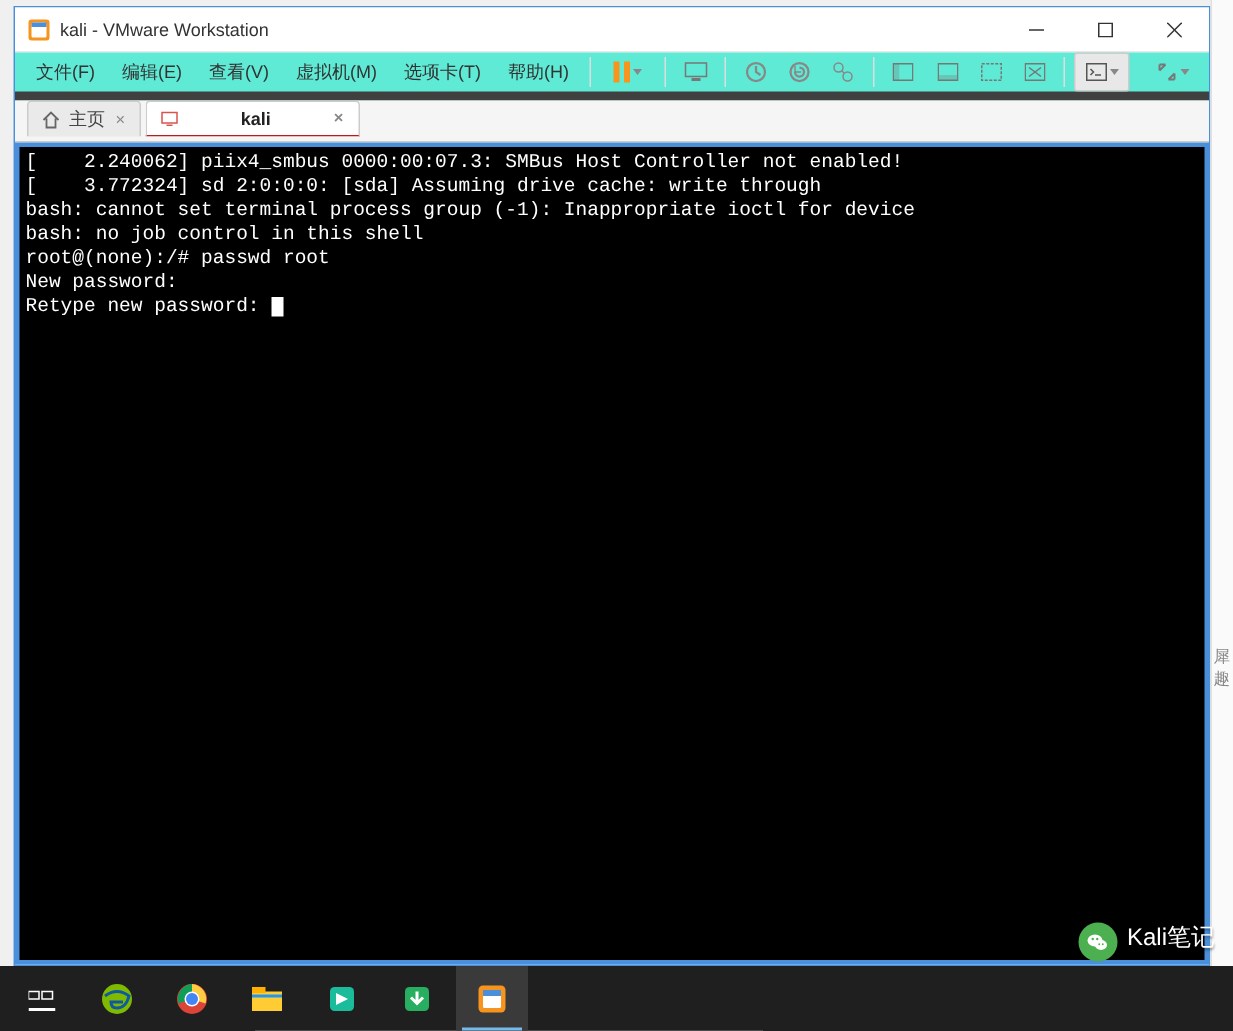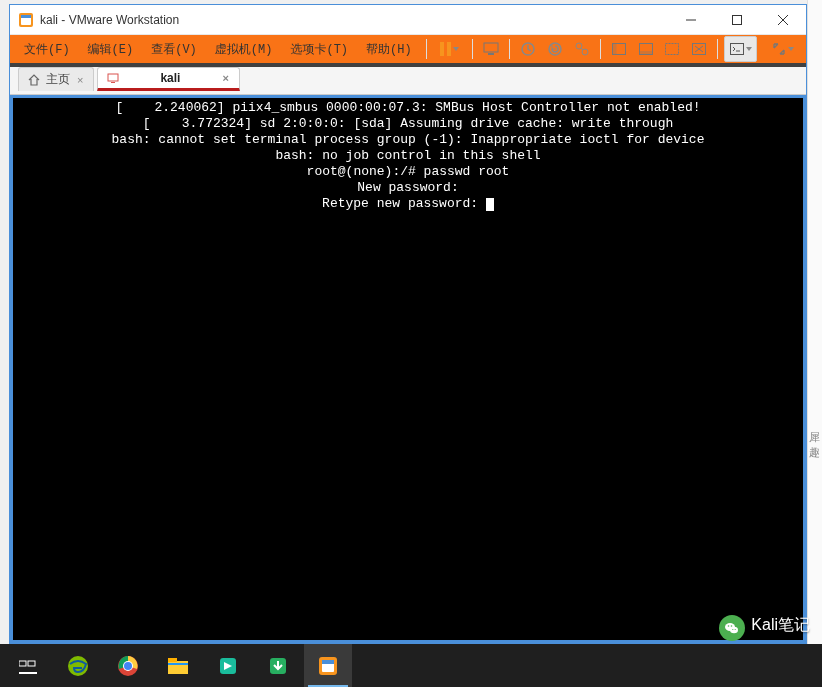--- a/index.html
+++ b/index.html
@@ -43,23 +43,22 @@
   display: flex; align-items: center; justify-content: center;
   color: #555;
 }
 
 .menubar {
   height: 32px;
   display: flex;
   align-items: center;
   padding: 0 6px;
   gap: 2px;
-  border-bottom: 4px solid #404040;
-  background: #f97316;
-  font-family: Liberation Mono, monospace;
+  border-bottom: 6px solid #404040;
+  background: #5eead4;
 }
 .menu-item {
   padding: 4px 8px;
   color: #333;
   font-size: 12px;
   white-space: nowrap;
 }
 .menu-sep {
   width: 1px; height: 20px;
   background: #ddd;
@@ -99,35 +98,34 @@
   gap: 5px;
   background: #eaeaea;
   border: 1px solid #ccc;
   border-bottom: none;
   border-radius: 3px 3px 0 0;
   font-size: 12px;
   color: #444;
 }
 .vm-tab.active {
   background: #fff;
-  border-bottom: 3px solid #b91c1c;
+  border-bottom: 1px solid #b91c1c;
   margin-bottom: -1px;
   font-weight: bold;
   color: #222;
   gap: 40px;
 }
 .tab-close { color: #888; font-size: 11px; padding: 0 2px; }
 .tab-icon { width: 14px; height: 14px; display: flex; align-items: center; justify-content: center; }
 
 .vm-content {
   flex: 1;
   background: #4a8fd9;
   padding: 3px;
   display: flex;
-  text-align: center;
 }
 .terminal {
   flex: 1;
   background: #000;
   color: #fff;
   font-family: "Consolas", "Courier New", monospace;
   font-size: 13px;
   line-height: 16px;
   padding: 2px 4px;
   white-space: pre;

